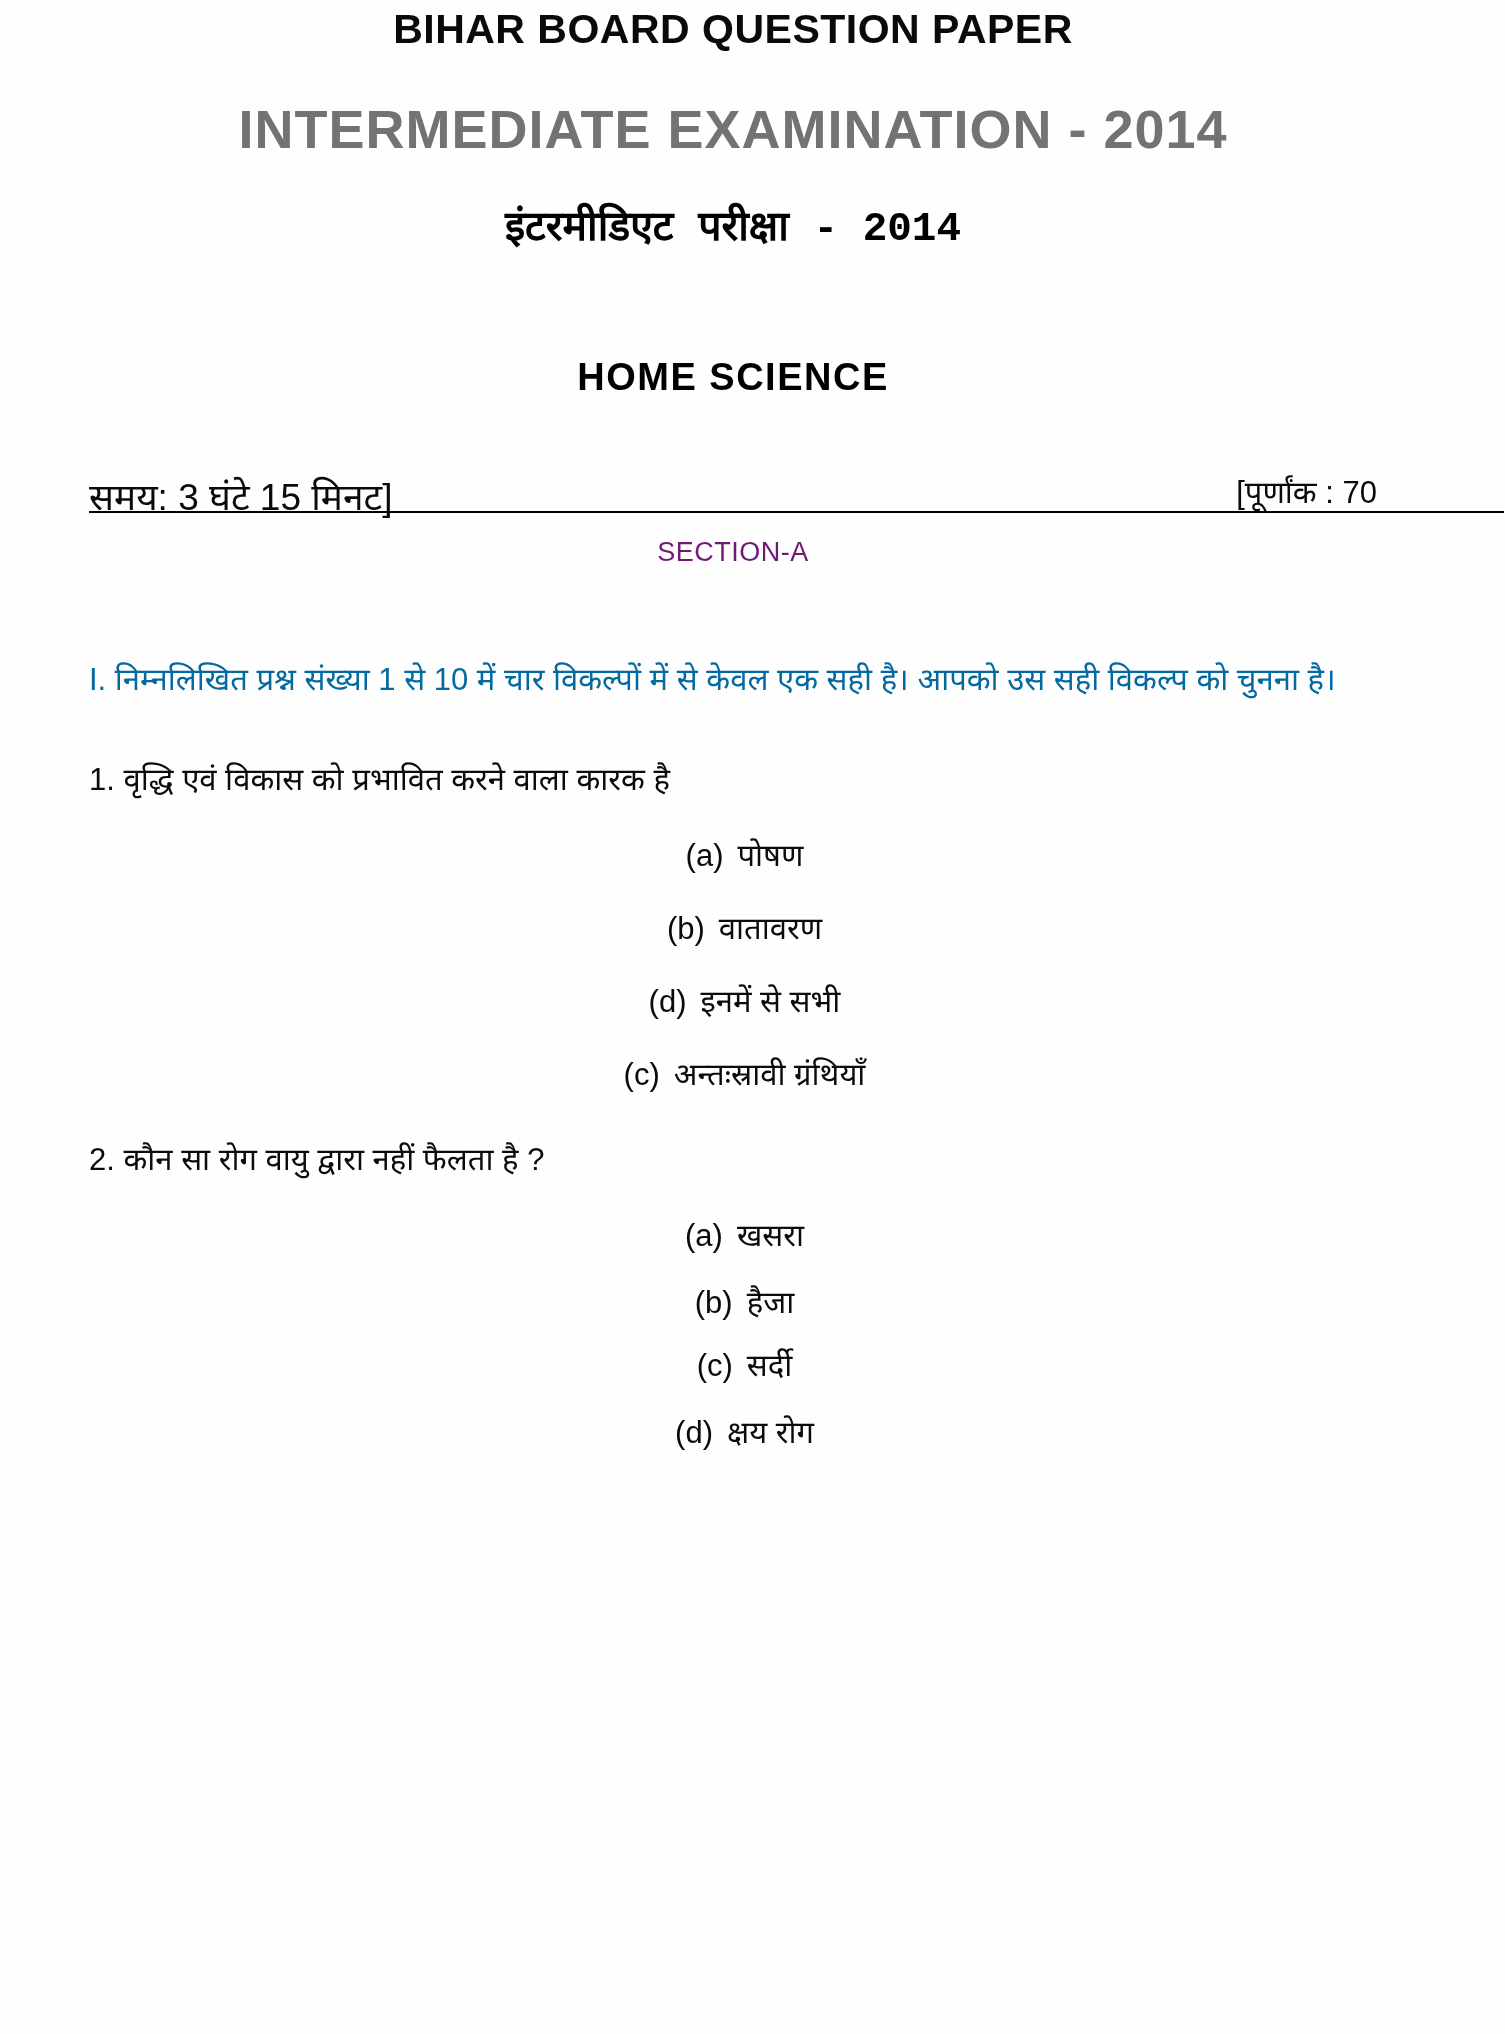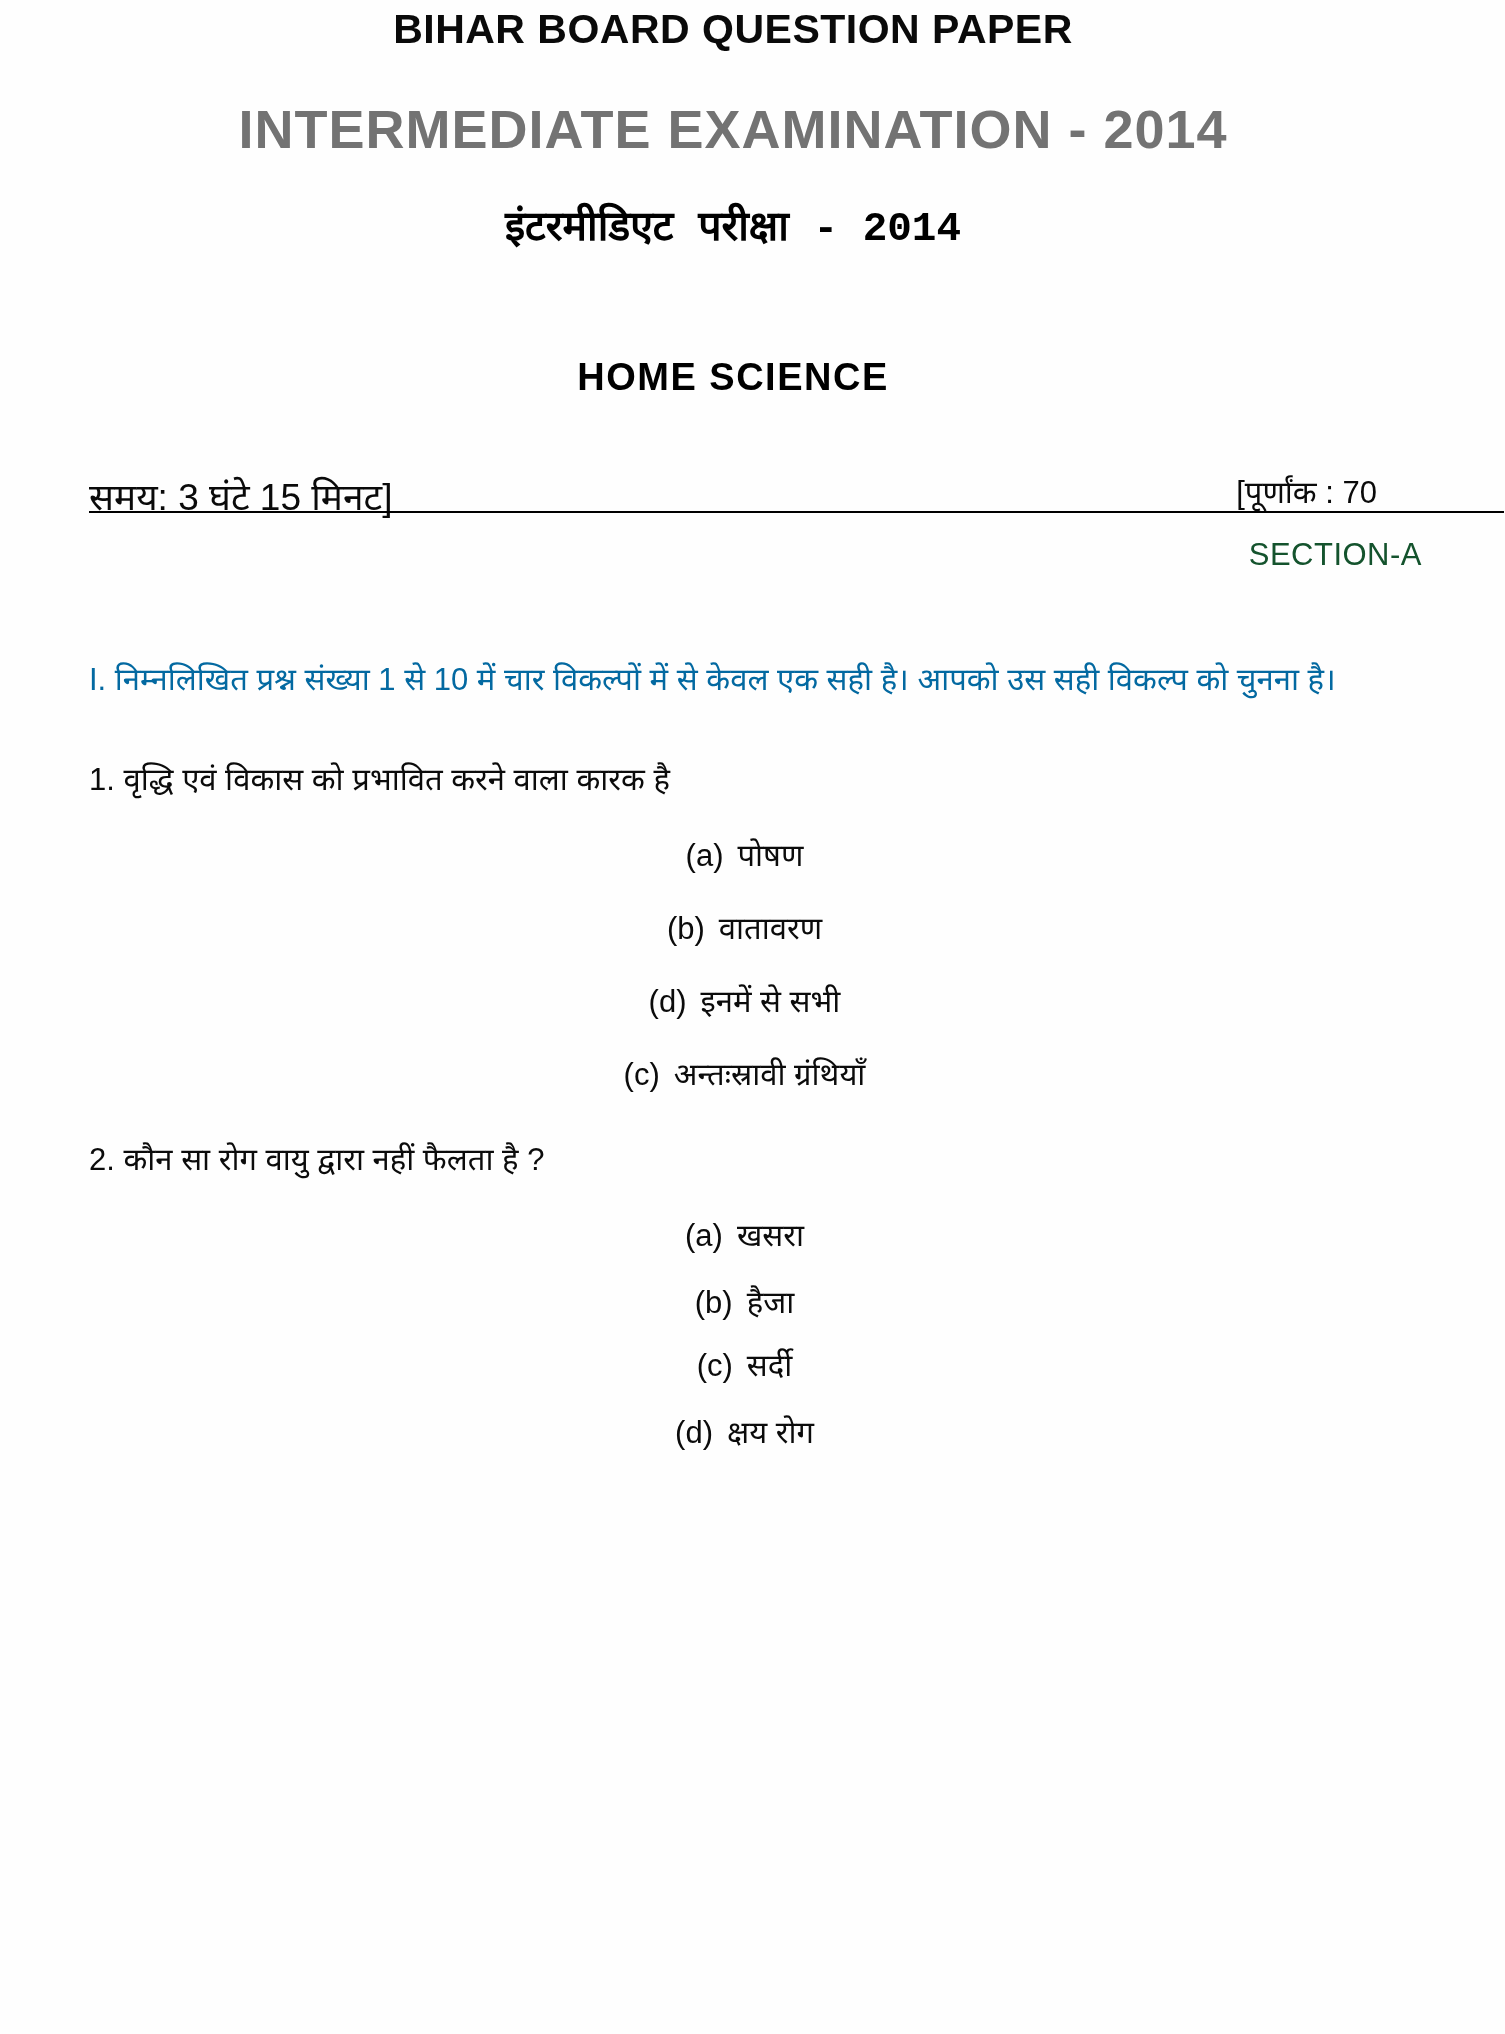--- a/index.html
+++ b/index.html
@@ -118,24 +118,24 @@
     top: 511px;
     height: 0;
     border-top: 2.5px solid #000;
   }
 
   
   .section-head {
     position: absolute;
     left: 0; right: 0;
     top: 537px;
-    text-align: right;
-    font-size: 31px;
+    text-align: center;
+    font-size: 27px;
     letter-spacing: 0.5px;
-    color: #14532d;
+    color: #701a75;
   }
 
   
   .content {
     position: absolute;
     left: 45px;
     right: 40px;
     top: 655px;
   }
 

